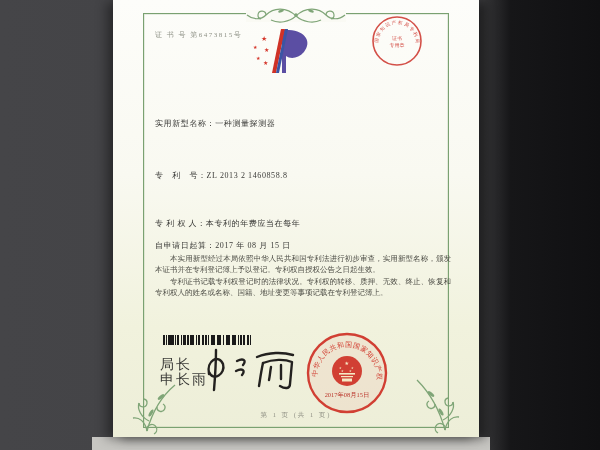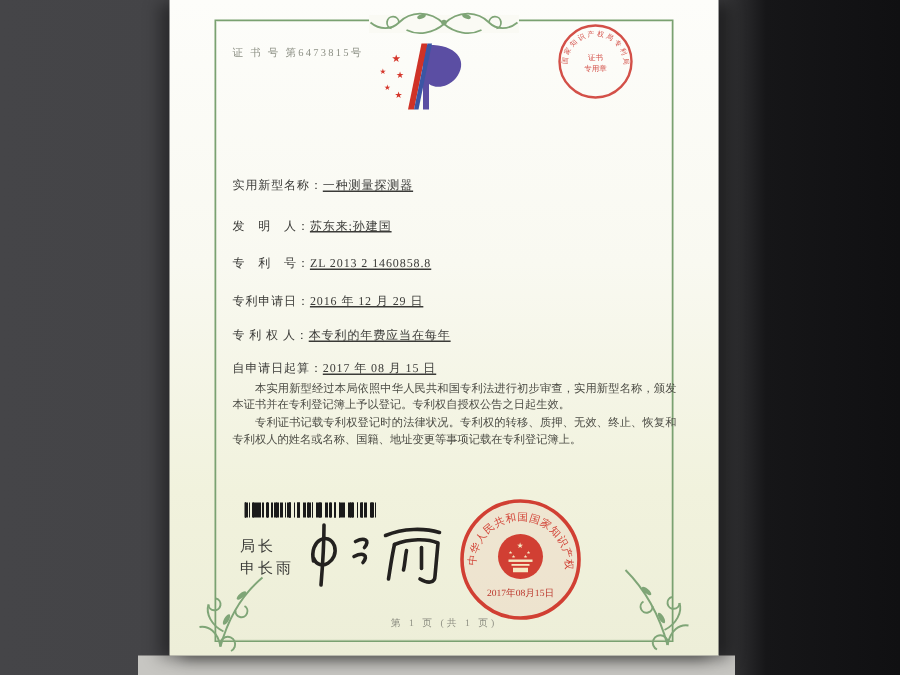--- a/index.html
+++ b/index.html
@@ -33,34 +33,34 @@
     font-size:7px; color:#8e9186; letter-spacing:1.5px;
   }
   .logo { position:absolute; left:138px; top:27px; width:64px; height:48px; }
   .stamp { position:absolute; left:257px; top:14px; width:54px; height:54px; opacity:.92; }
   .title {
     position:absolute; left:0; right:0; top:74px; text-align:center;
     font-size:20px; font-weight:bold; color:#26262a; letter-spacing:7px; text-indent:7px;
   }
   .field-row { position:absolute; left:42px; right:26px; font-size:8px; color:#3b3b38; letter-spacing:.6px; white-space:nowrap; }
   .field-label { color:#3b3b38;margin-top:20px; }
-  .field-value { color:#3b3b38;text-decoration:underline; }
+  .field-value { color:#3b3b38; }
   .body-text {
     position:absolute; left:42px; right:28px; top:253px;
     font-size:7.5px; line-height:1.5; color:#4c4c45; text-align:justify;
   }
   .body-text p { text-indent:2em; margin:0; }
   .barcode {
     position:absolute; left:50px; top:335px; width:89px; height:10px;
     background-image:
       repeating-linear-gradient(90deg,#1a1a1a 0 1px,transparent 1px 3px),
       repeating-linear-gradient(90deg,#1a1a1a 0 2px,transparent 2px 7px),
       repeating-linear-gradient(90deg,#1a1a1a 0 1px,transparent 1px 5px);
   }
-  .director-block { position:absolute; left:47px; top:357px; font-size:10px; line-height:15px; color:#3b3b38; letter-spacing:2px; }
+  .director-block { position:absolute; left:47px; top:357px; font-size:14px; line-height:15px; color:#3b3b38; letter-spacing:2px; }
   .signature { position:absolute; left:86px; top:344px; width:104px; height:54px; }
   .seal { position:absolute; left:192px; top:331px; width:84px; height:84px; opacity:.93; }
   .page-footer {
     position:absolute; left:30px; right:30px; top:411px; text-align:center;
     font-size:6.5px; color:#8f9084; letter-spacing:2px;
   }
 </style>
 </head>
 <body>
 
@@ -143,28 +143,22 @@
         <textPath href="#stampRing">国家知识产权局专利局</textPath>
       </text>
       <text x="27" y="26" text-anchor="middle" font-size="5" fill="#d0423a">证书</text>
       <text x="27" y="33" text-anchor="middle" font-size="5" fill="#d0423a">专用章</text>
     </svg>
 
 
     <div class="field-row" style="top:118px">
       <span class="field-label">实用新型名称：</span><span class="field-value">一种测量探测器</span>
     </div>
-    <div class="field-row" style="top:145px">
-      <span class="field-label">发　明　人：</span><span class="field-value">苏东来;孙建国</span>
-    </div>
     <div class="field-row" style="top:170px">
       <span class="field-label">专　利　号：</span><span class="field-value">ZL 2013 2 1460858.8</span>
-    </div>
-    <div class="field-row" style="top:195px">
-      <span class="field-label">专利申请日：</span><span class="field-value">2016 年 12 月 29 日</span>
     </div>
     <div class="field-row" style="top:218px">
       <span class="field-label">专 利 权 人：</span><span class="field-value">本专利的年费应当在每年</span>
     </div>
     <div class="field-row" style="top:240px">
       <span class="field-label">自申请日起算：</span><span class="field-value">2017 年 08 月 15 日</span>
     </div>
 
     <div class="body-text">
       <p>本实用新型经过本局依照中华人民共和国专利法进行初步审查，实用新型名称，颁发本证书并在专利登记簿上予以登记。专利权自授权公告之日起生效。</p>

